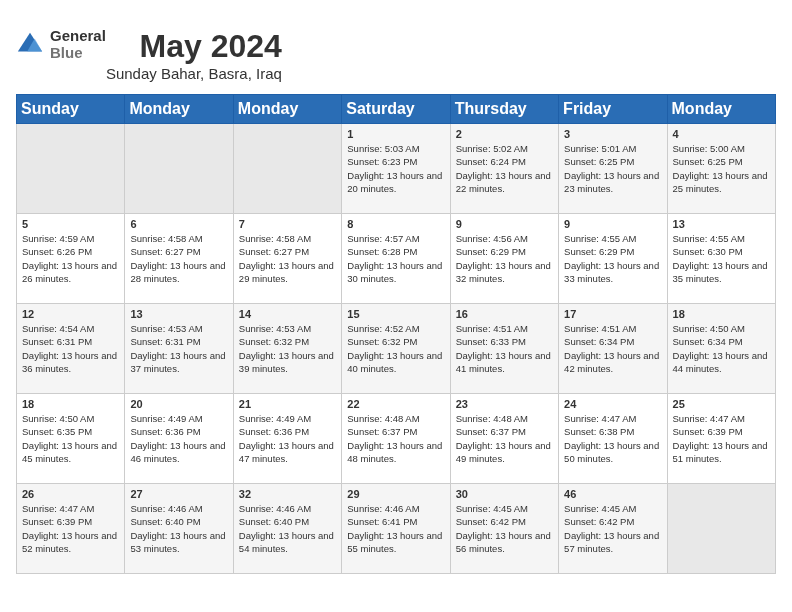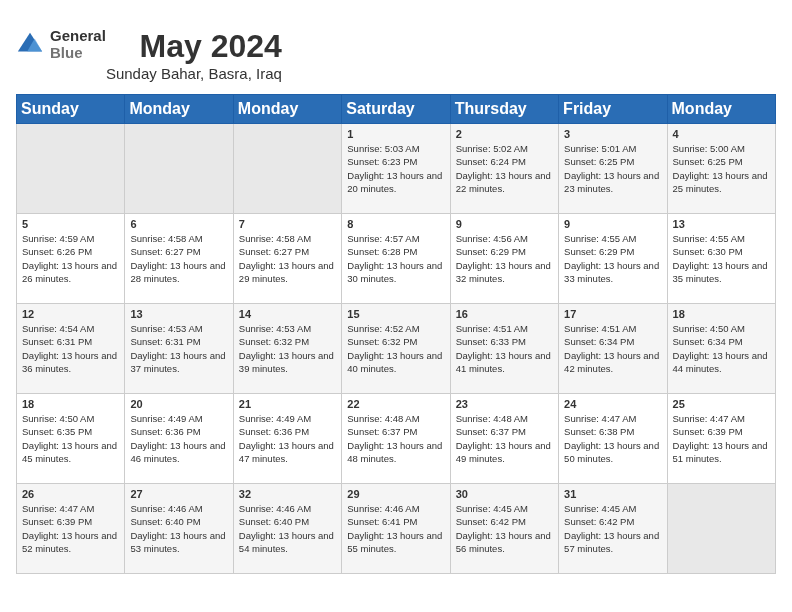--- a/index.html
+++ b/index.html
@@ -256,19 +256,19 @@
         </td>
         <td>
           <span class="day-number">29</span>
           <div class="day-info">Sunrise: 4:46 AM<br>Sunset: 6:41 PM<br>Daylight: 13 hours and 55 minutes.</div>
         </td>
         <td>
           <span class="day-number">30</span>
           <div class="day-info">Sunrise: 4:45 AM<br>Sunset: 6:42 PM<br>Daylight: 13 hours and 56 minutes.</div>
         </td>
         <td>
-          <span class="day-number">31</span>
+          <span class="day-number">46</span>
           <div class="day-info">Sunrise: 4:45 AM<br>Sunset: 6:42 PM<br>Daylight: 13 hours and 57 minutes.</div>
         </td>
         <td class="empty-cell"></td>
       </tr>
     </tbody>
 </table>
 
 </body></html>

